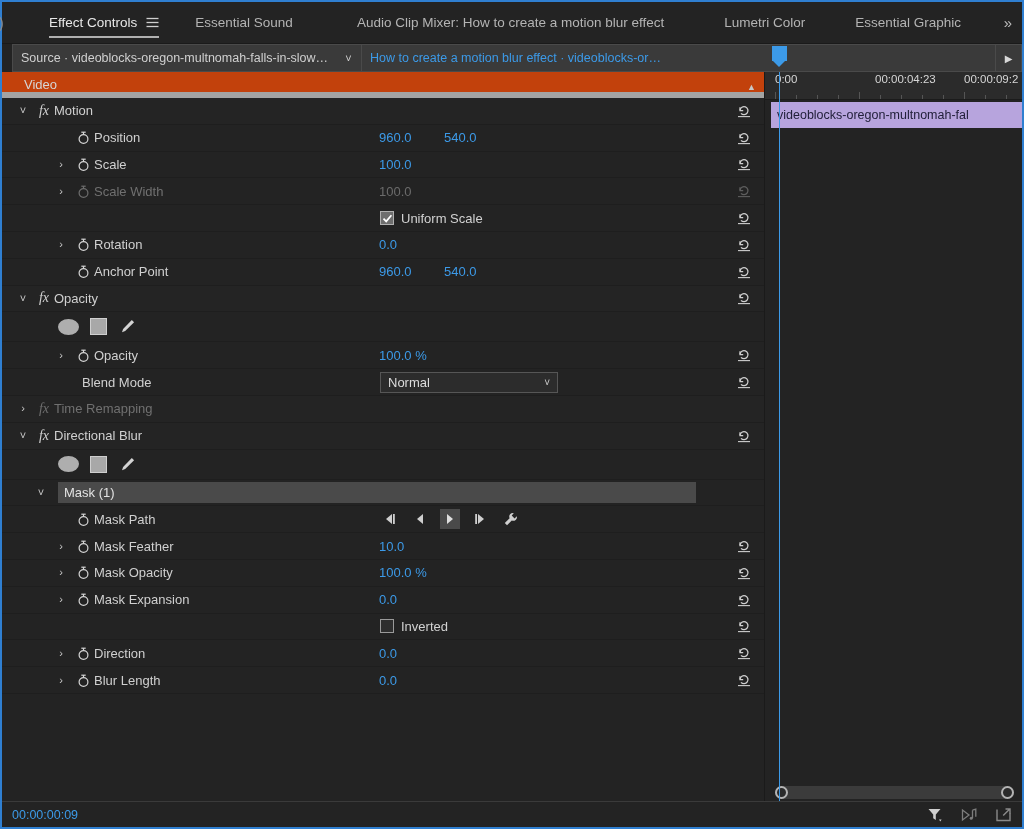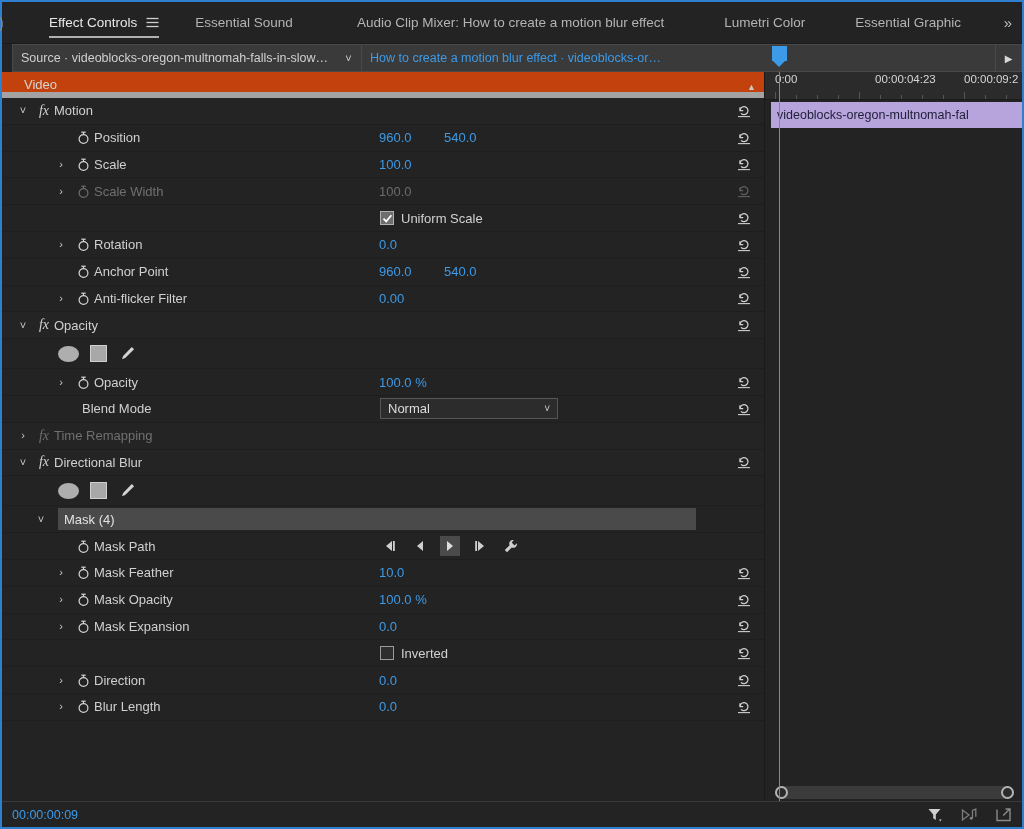--- a/index.html
+++ b/index.html
@@ -432,41 +432,20 @@
           <span class="val v2">540.0</span>
           <span class="reset">
             <svg width="16" height="16" viewBox="0 0 16 16" fill="none">
                 <path d="M4 7.2 A4 4 0 1 1 5 10.4" stroke="#cfcfcf" stroke-width="1.3" fill="none"></path>
                 <path d="M4 4.2 L4 7.6 L7.2 7.6" stroke="#cfcfcf" stroke-width="1.3" fill="none"></path>
                 <line x1="2" y1="13.6" x2="14" y2="13.6" stroke="#cfcfcf" stroke-width="1.1"></line>
               </svg>
           </span>
         </div>
 
-        <div class="row ind-1">
-          <div class="disc">
-              <span class="tw-twirl right"></span>
-            </div>
-          <div class="sw">
-            <svg width="13" height="15" viewBox="0 0 13 15">
-                <circle cx="6.5" cy="9" r="4.4" stroke="#d6d6d6" stroke-width="1.2" fill="none"></circle>
-                <line x1="4.3" y1="2.2" x2="8.7" y2="2.2" stroke="#d6d6d6" stroke-width="1.2"></line>
-                <line x1="6.5" y1="2.2" x2="6.5" y2="4.6" stroke="#d6d6d6" stroke-width="1.2"></line>
-              </svg>
-          </div>
-          <span class="label">Anti-flicker Filter</span>
-          <span class="val v1">0.00</span>
-          <span class="reset">
-            <svg width="16" height="16" viewBox="0 0 16 16" fill="none">
-                <path d="M4 7.2 A4 4 0 1 1 5 10.4" stroke="#cfcfcf" stroke-width="1.3" fill="none"></path>
-                <path d="M4 4.2 L4 7.6 L7.2 7.6" stroke="#cfcfcf" stroke-width="1.3" fill="none"></path>
-                <line x1="2" y1="13.6" x2="14" y2="13.6" stroke="#cfcfcf" stroke-width="1.1"></line>
-              </svg>
-          </span>
-        </div>
 
         <div class="row fxgroup ind-0">
           <div class="disc">
               <span class="tw-twirl down"></span>
             </div>
           <div class="fx-badge">fx</div>
           <span class="label">Opacity</span>
           <span class="reset">
             <svg width="16" height="16" viewBox="0 0 16 16" fill="none">
                 <path d="M4 7.2 A4 4 0 1 1 5 10.4" stroke="#cfcfcf" stroke-width="1.3" fill="none"></path>
@@ -556,21 +535,21 @@
                 <path d="M12.8 1.9 L15.1 4.2 L6.2 13.1 L3 14.3 L4.1 11.1 Z" fill="#d3d3d3"></path>
               </svg>
           </span>
         </div>
 
         <div class="row mask-row" style="padding-left:0;">
           <div class="disc" style="margin-left:28px; z-index:3;">
               <span class="tw-twirl down"></span>
             </div>
           <span class="mask-hl"></span>
-          <span style="position:absolute; left:62px; color:#e3e3e3; font-size:13px; z-index:3;">Mask (4)</span>
+          <span style="position:absolute; left:62px; color:#e3e3e3; font-size:13px; z-index:3;">Mask (1)</span>
         </div>
 
         <div class="row ind-2">
           <div class="disc"></div>
           <div class="sw">
             <svg width="13" height="15" viewBox="0 0 13 15">
                 <circle cx="6.5" cy="9" r="4.4" stroke="#d6d6d6" stroke-width="1.2" fill="none"></circle>
                 <line x1="4.3" y1="2.2" x2="8.7" y2="2.2" stroke="#d6d6d6" stroke-width="1.2"></line>
                 <line x1="6.5" y1="2.2" x2="6.5" y2="4.6" stroke="#d6d6d6" stroke-width="1.2"></line>
               </svg>

